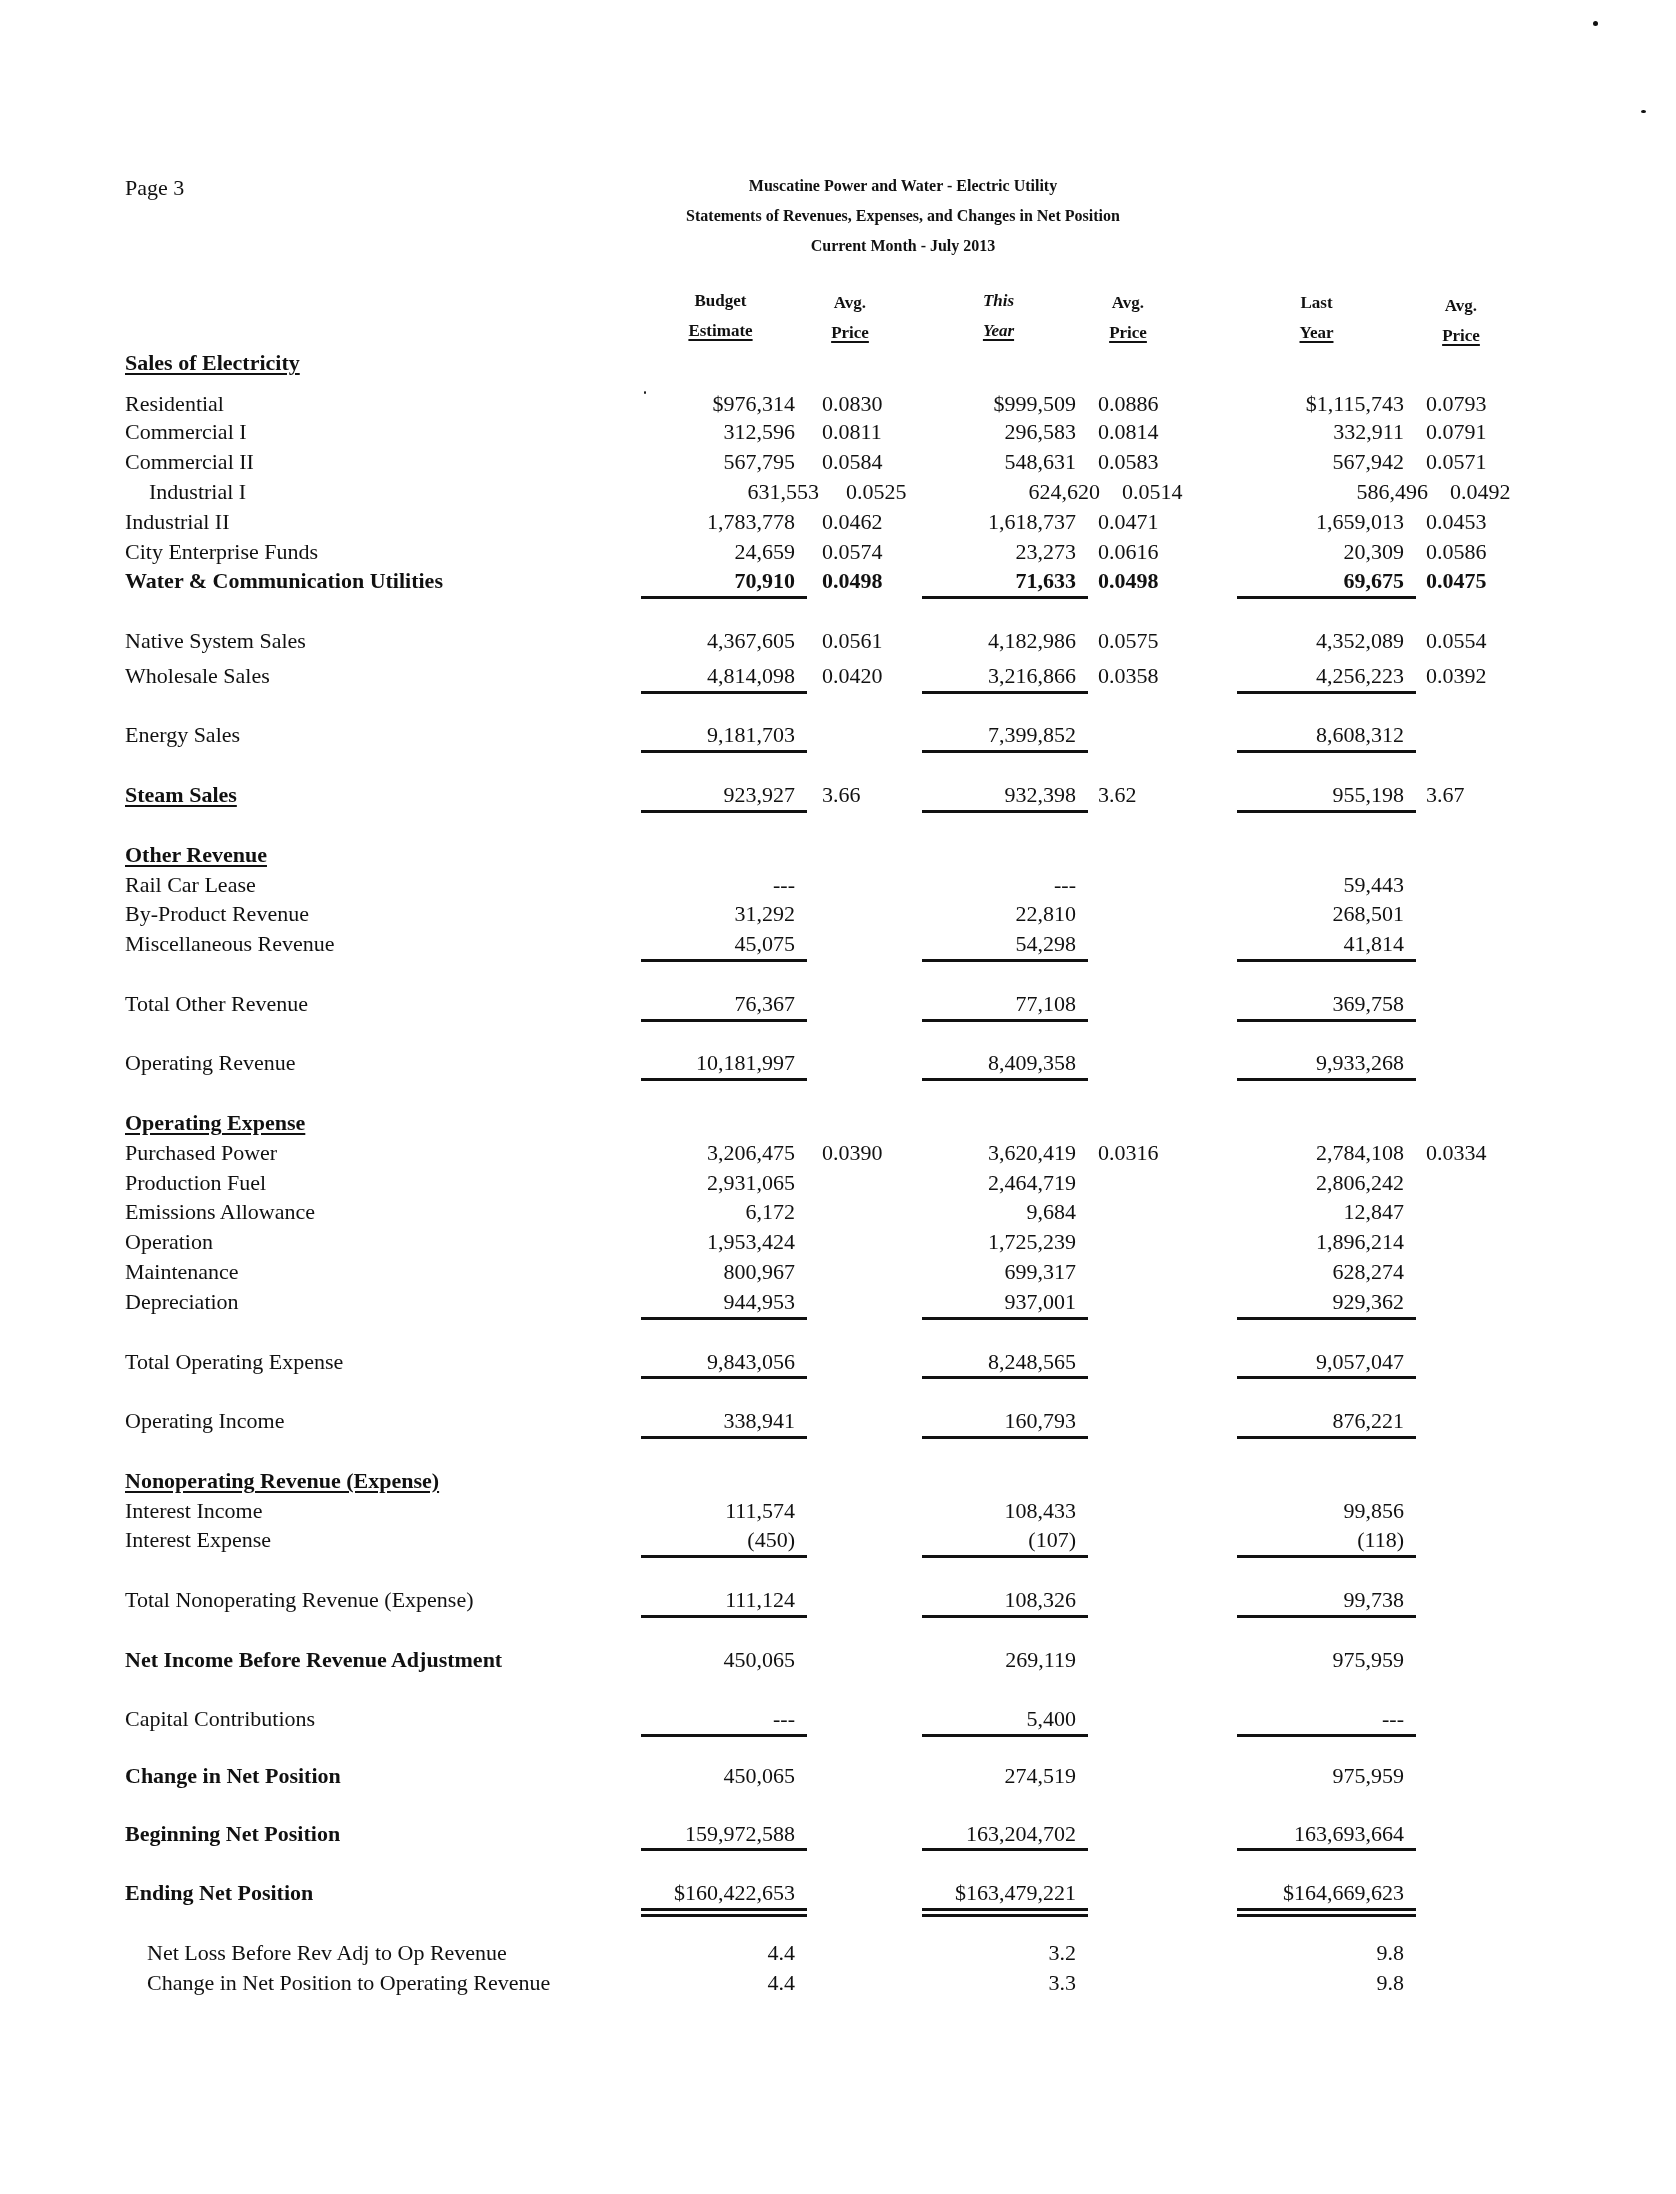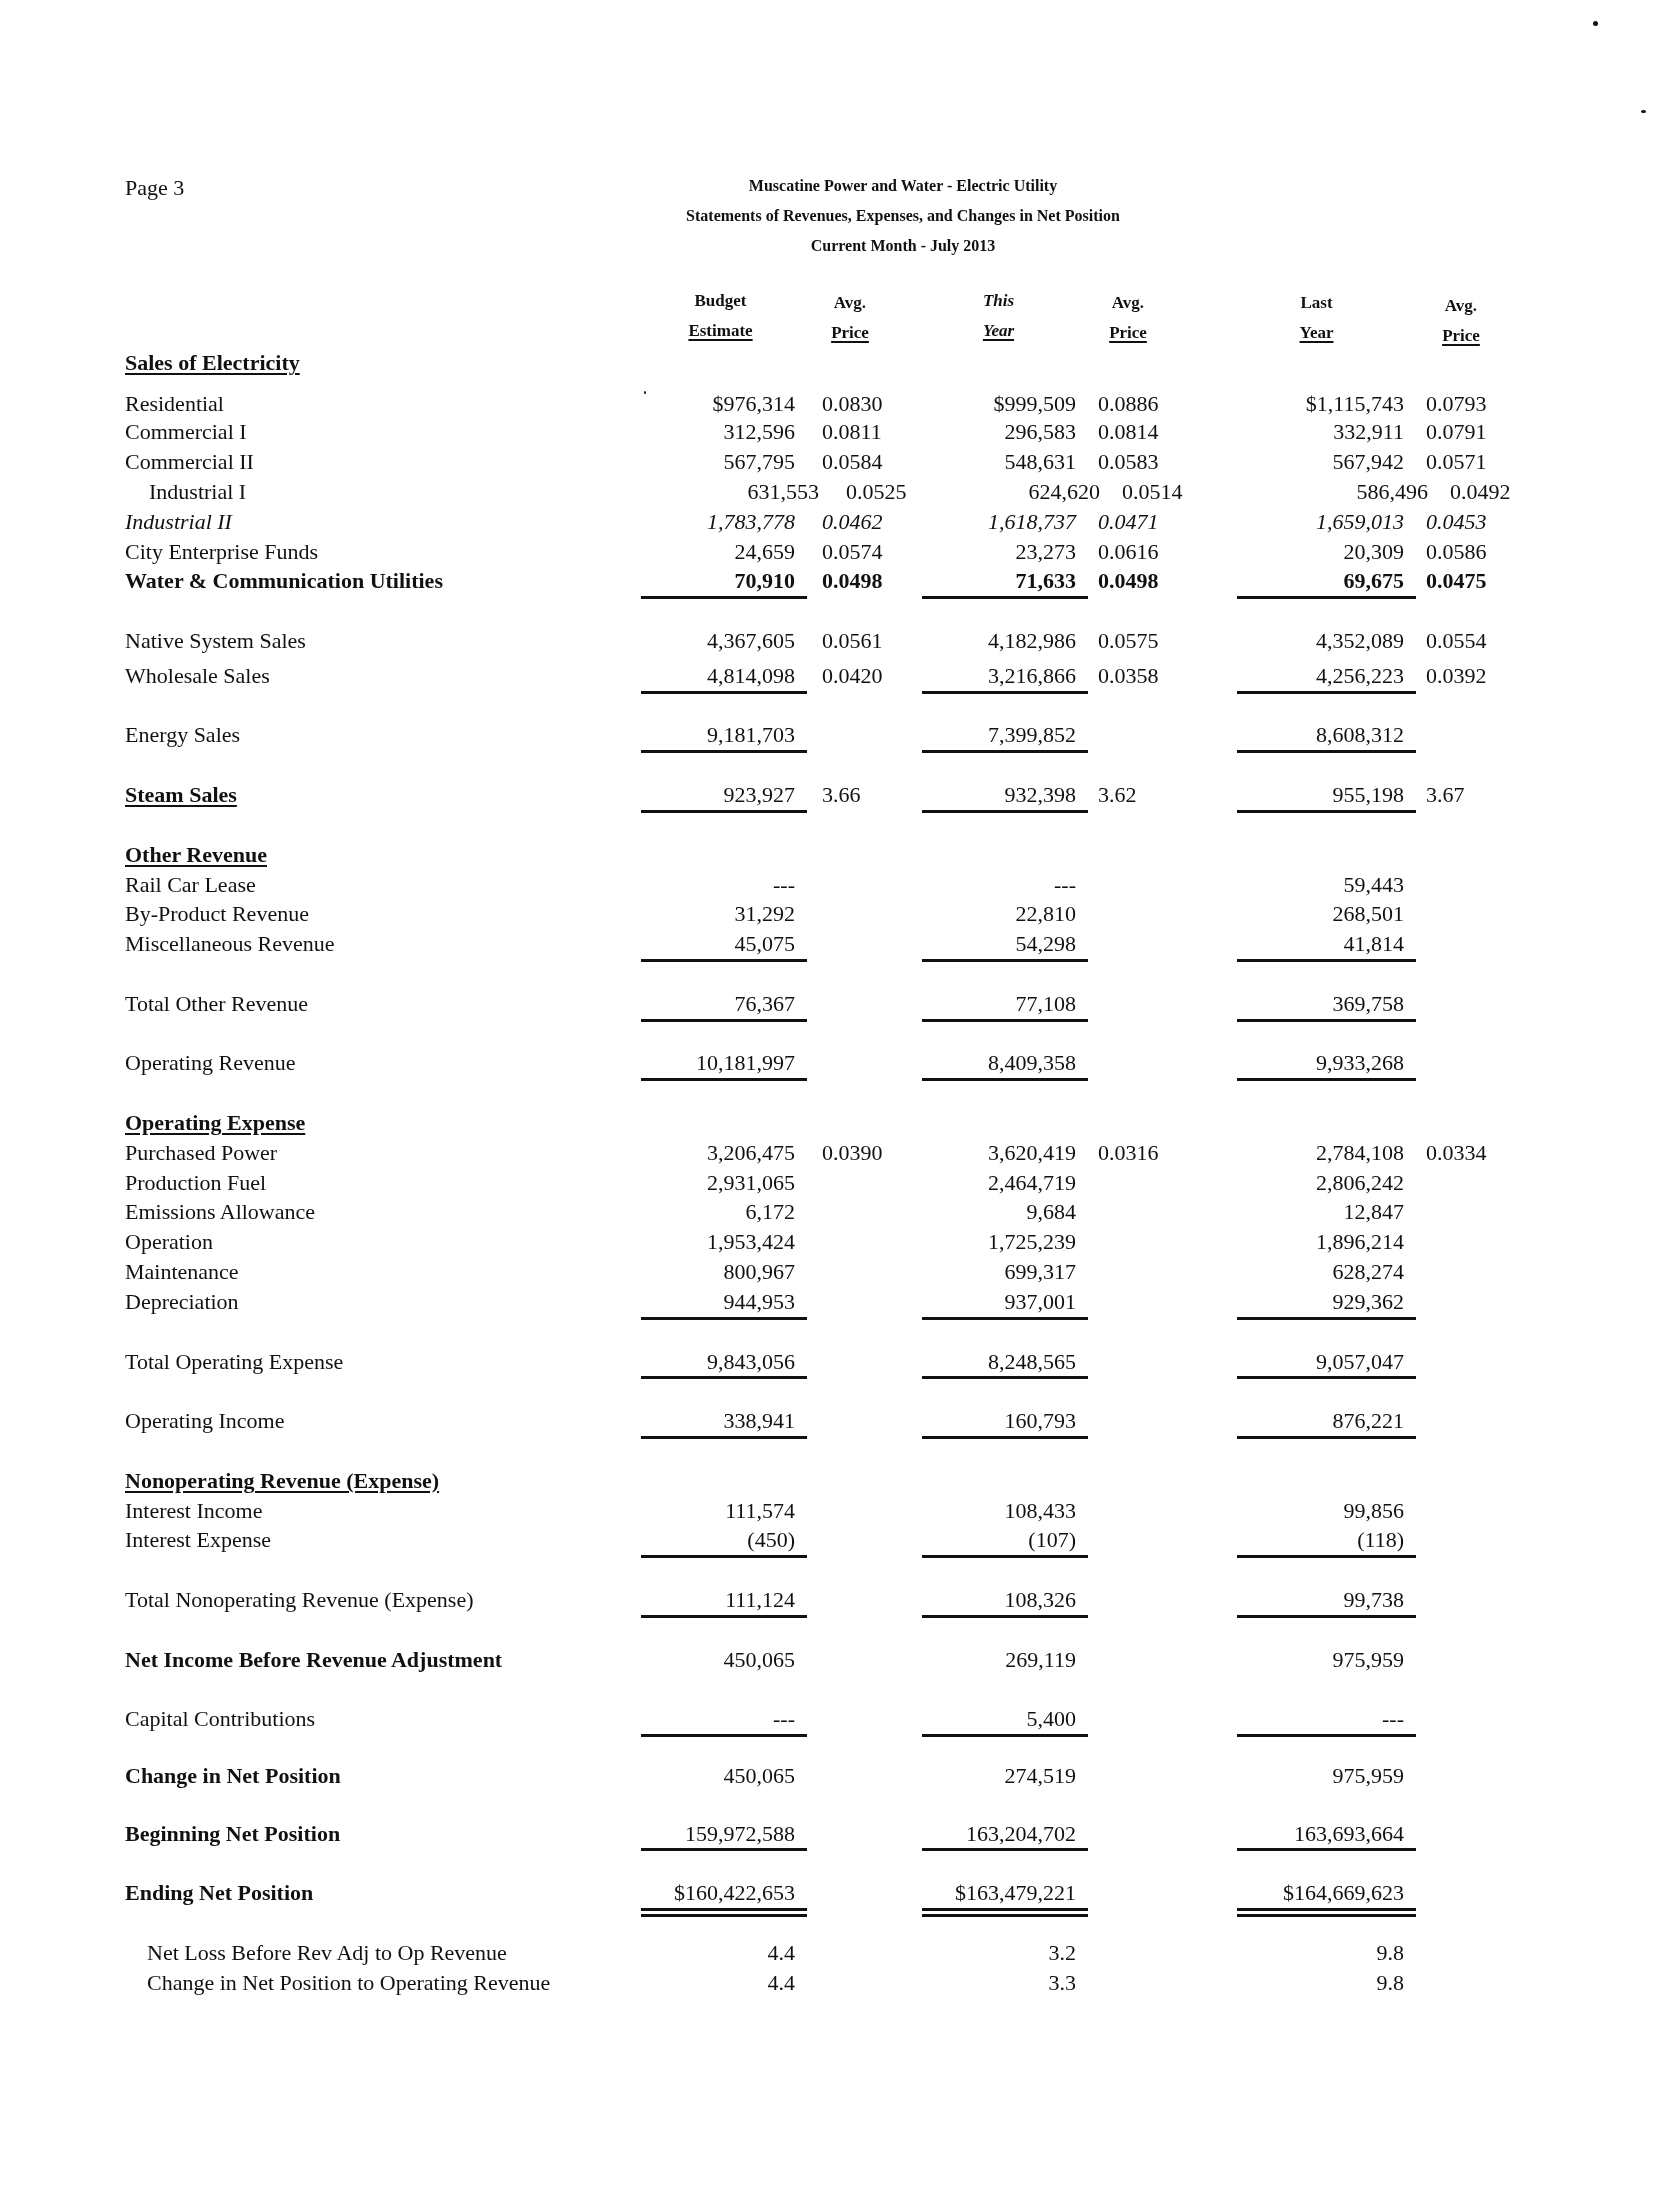--- a/index.html
+++ b/index.html
@@ -102,21 +102,21 @@
     </div>
     <div class="row" style="top: 477px; margin-left: 24px;">
       <span class="lbl">Industrial I</span>
       <span class="num c1">631,553</span>
       <span class="num p1">0.0525</span>
       <span class="num c2">624,620</span>
       <span class="num p2">0.0514</span>
       <span class="num c3">586,496</span>
       <span class="num p3">0.0492</span>
     </div>
-    <div class="row" style="top: 507px; font-style: italic;">
+    <div class="row" style="top: 507px;">
       <span class="lbl">Industrial II</span>
       <span class="num c1">1,783,778</span>
       <span class="num p1">0.0462</span>
       <span class="num c2">1,618,737</span>
       <span class="num p2">0.0471</span>
       <span class="num c3">1,659,013</span>
       <span class="num p3">0.0453</span>
     </div>
     <div class="row" style="top: 537px;">
       <span class="lbl">City Enterprise Funds</span>

